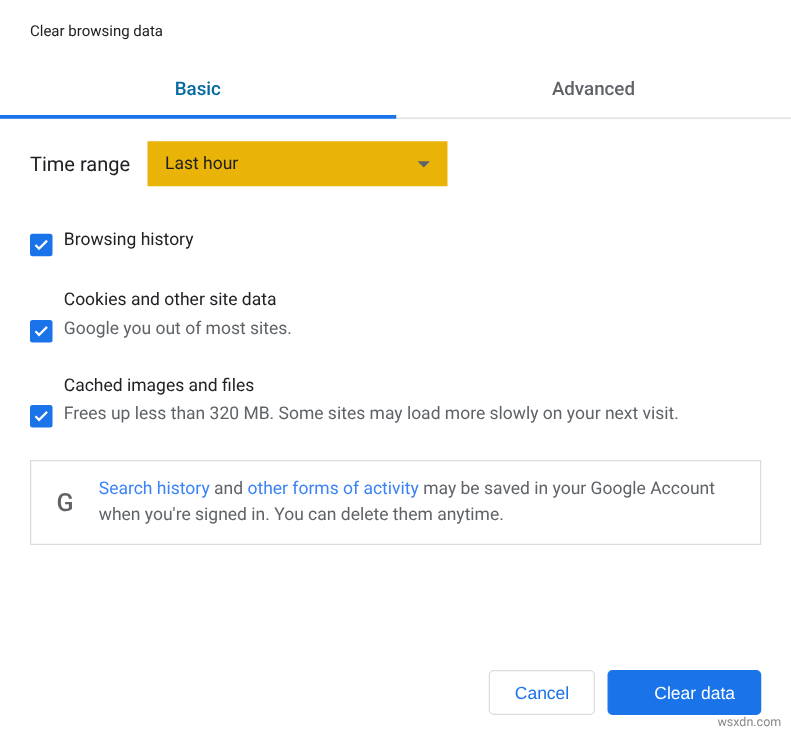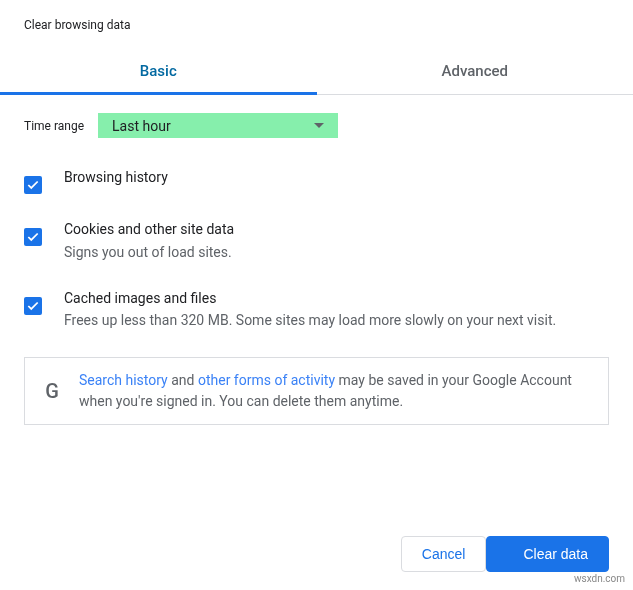--- a/index.html
+++ b/index.html
@@ -46,46 +46,46 @@
     .content {
       padding: 18px 24px 0 24px;
     }
     .time-row {
       display: flex;
       align-items: center;
       gap: 14px;
       margin-bottom: 30px;
     }
     .time-label {
-      font-size: 12px;
+      font-size: 16px;
       color: #202124;
     }
     .select {
       flex: 0 0 240px;
-      height: 25px;
-      background: #86efac;
+      height: 36px;
+      background: #eab308;
       border: none;
       display: flex;
       align-items: center;
       justify-content: space-between;
       padding: 0 14px;
       cursor: pointer;
       font-size: 14px;
       color: #202124;
     }
     .arrow-down {
       width: 0; height: 0;
       border-left: 5px solid transparent;
       border-right: 5px solid transparent;
       border-top: 5px solid #5f6368;
     }
     .option-row {
       display: flex;
-      align-items: flex-start;
-      gap: 22px;
+      align-items: flex-end;
+      gap: 9px;
       margin-bottom: 26px;
     }
     .checkbox {
       width: 18px;
       height: 18px;
       background: #1a73e8;
       border-radius: 2px;
       flex-shrink: 0;
       margin-top: 8px;
       display: flex;
@@ -129,20 +129,21 @@
     }
     .info-text a {
       color: #3b82f6;
       text-decoration: none;
     }
     .footer {
       position: absolute;
       bottom: 18px;
       right: 24px;
       display: flex;
+      gap: 10px;
     }
     .btn {
       padding: 9px 20px;
       font-size: 14px;
       font-weight: 500;
       border-radius: 4px;
       cursor: pointer;
       border: 1px solid #dadce0;
       background: #fff;
       color: #1a73e8;
@@ -193,21 +194,21 @@
   </div>
 
   <div class="option-row">
     <div class="checkbox">
       <svg class="check-svg" viewBox="0 0 24 24">
           <path fill="none" stroke="#fff" stroke-width="3" d="M4 12l5 5L20 6"></path>
         </svg>
     </div>
     <div class="option-text">
       <div class="option-title">Cookies and other site data</div>
-      <div class="option-desc">Signs you out of load sites.</div>
+      <div class="option-desc">Google you out of most sites.</div>
     </div>
   </div>
 
   <div class="option-row">
     <div class="checkbox">
       <svg class="check-svg" viewBox="0 0 24 24">
           <path fill="none" stroke="#fff" stroke-width="3" d="M4 12l5 5L20 6"></path>
         </svg>
     </div>
     <div class="option-text">

